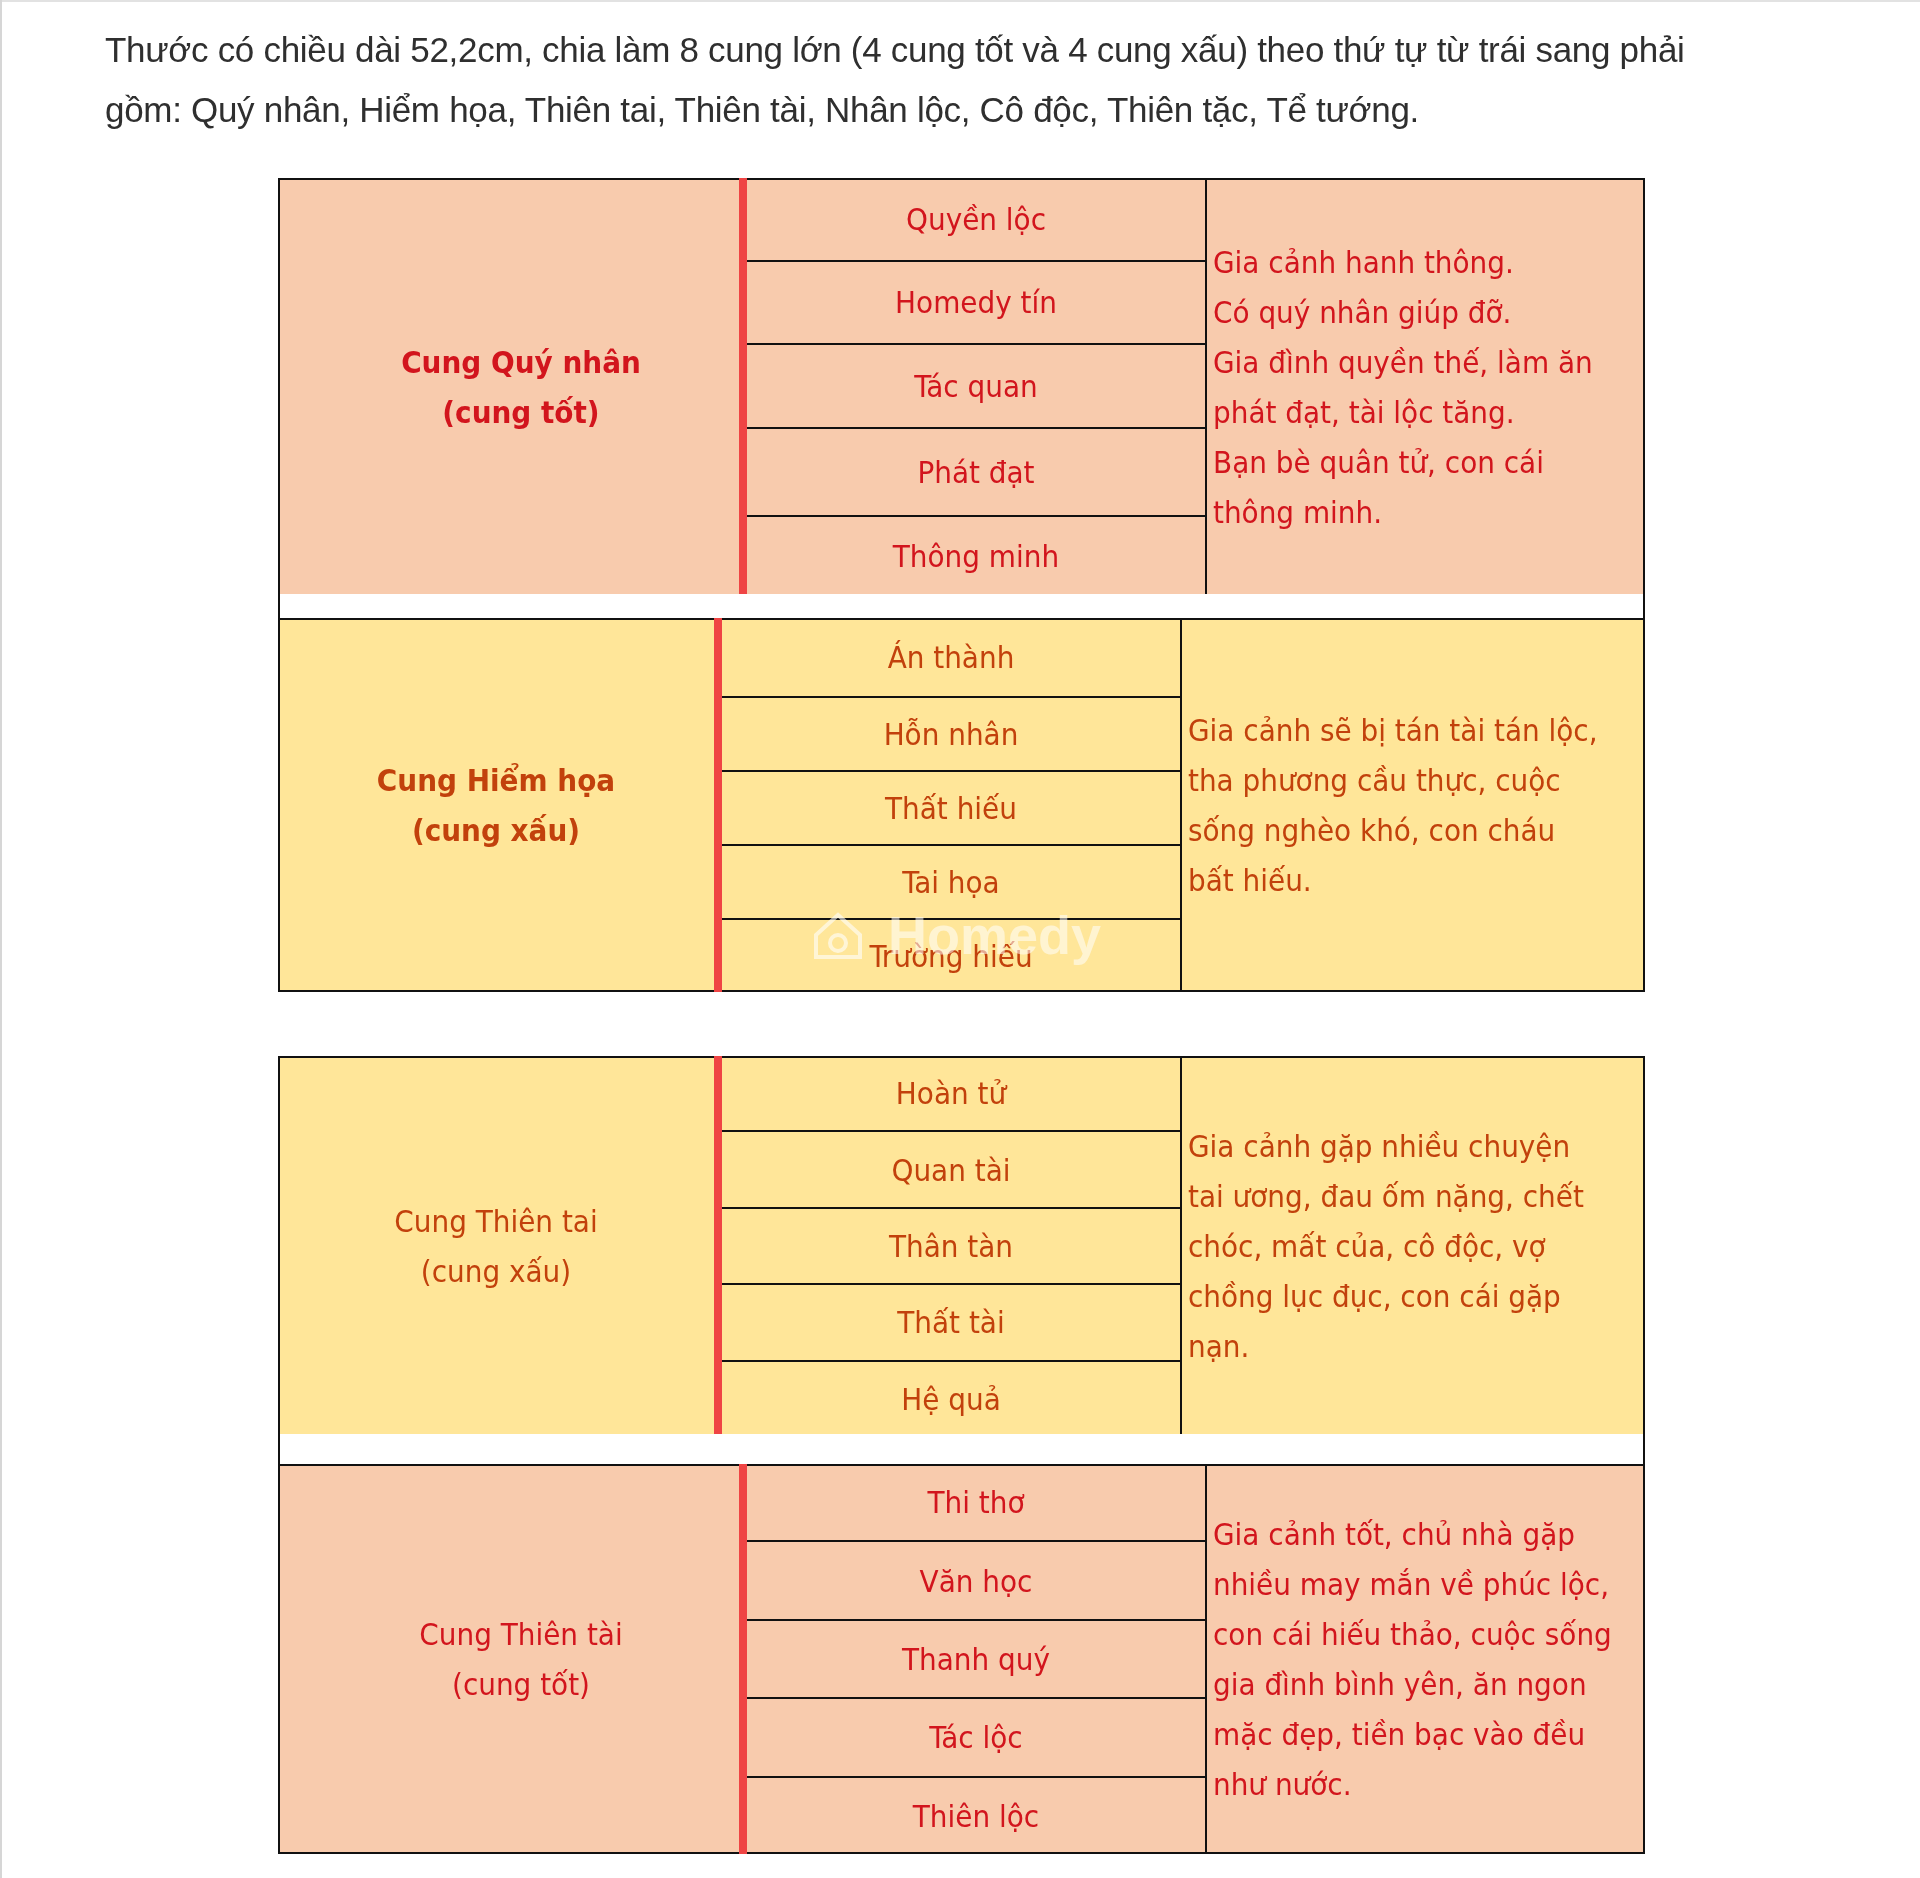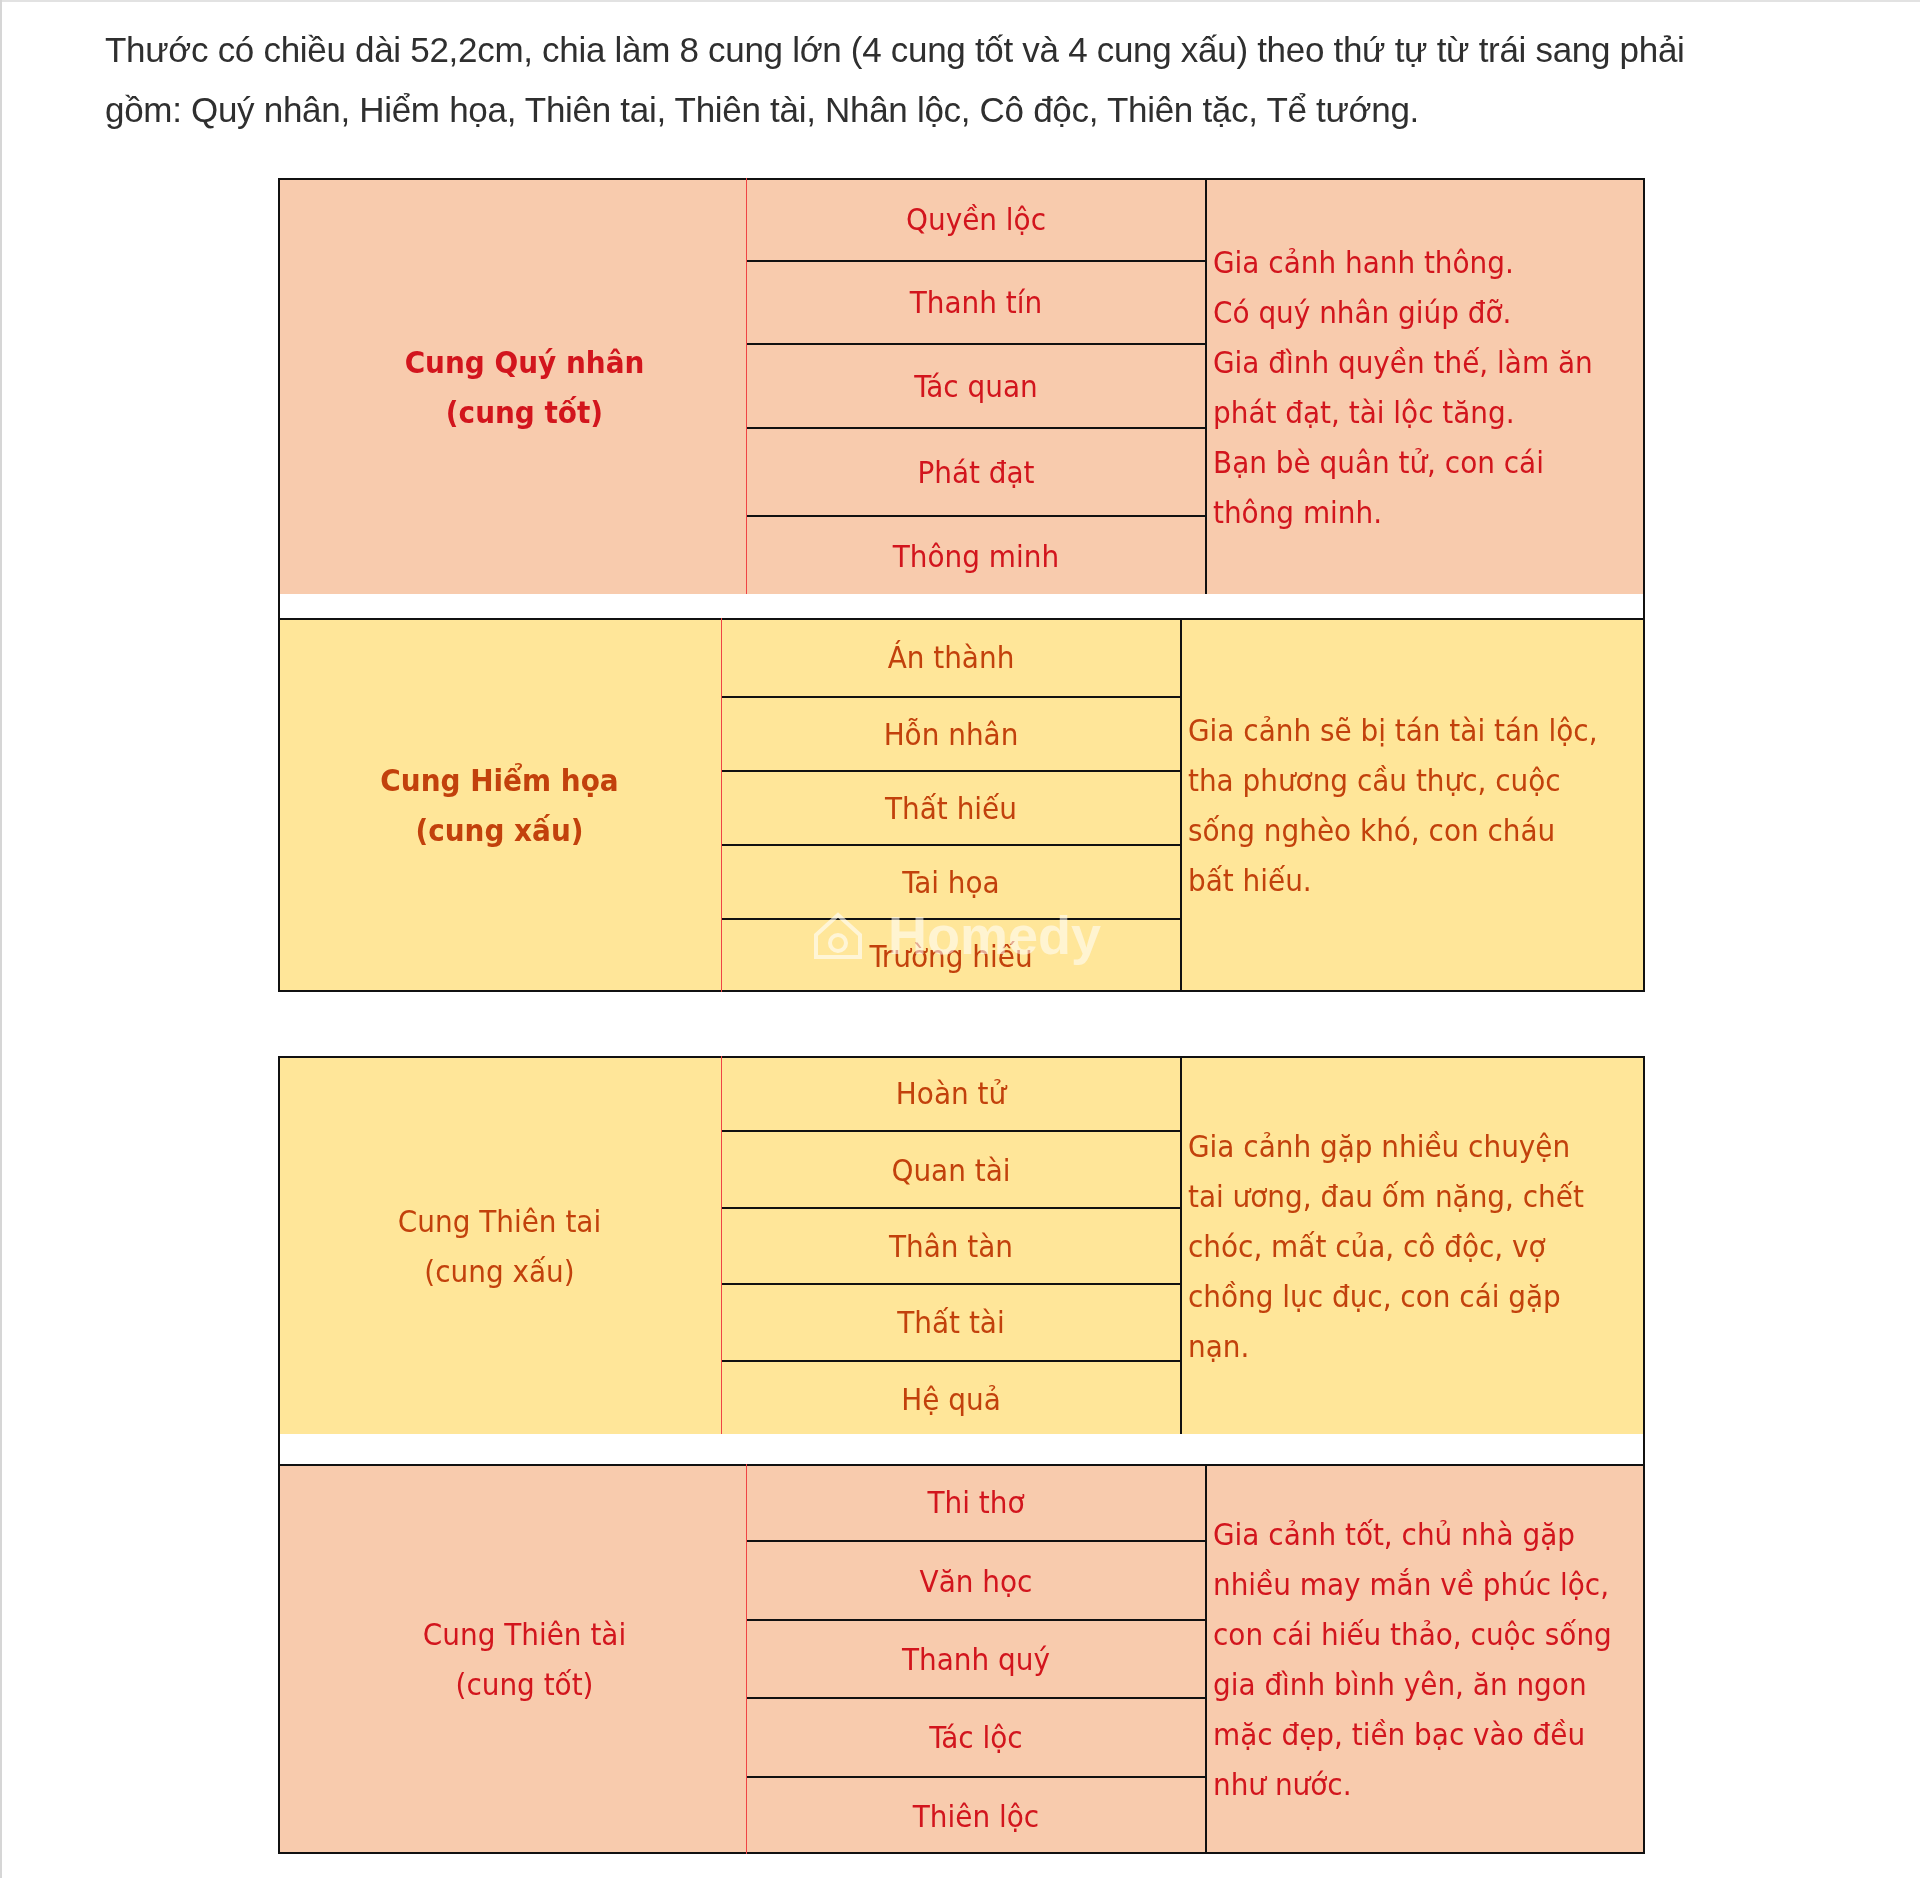--- a/index.html
+++ b/index.html
@@ -8,21 +8,21 @@
   .frame-left { position: absolute; left: 0; top: 0; width: 2px; height: 1878px; background: #d6d6d6; }
   .frame-top { position: absolute; left: 0; top: 0; width: 1920px; height: 2px; background: #e2e2e2; }
   .intro { position: absolute; left: 105px; top: 20px; width: 1720px;
            font-size: 35px; line-height: 60px; color: #2f2f2f; letter-spacing: -0.3px; }
   .intro p { margin: 0; }
 
   .block { position: absolute; left: 278px; width: 1367px; }
   .grid { position: absolute; left: 0; top: 0; width: 100%; height: 100%;
           border: 2px solid #111; box-sizing: border-box; }
   .cat-cell { position: absolute; left: 0; top: 0; width: 444px; height: 100%;
-              border-right: 1px solid #ef4444; box-sizing: border-box;
+              border-right: 8px solid #ef4444; box-sizing: border-box;
               display: flex; align-items: center; justify-content: center; text-align: center;
               font-family: "DejaVu Sans Condensed", "DejaVu Sans", sans-serif;
               font-size: 31px; line-height: 50px; }
   .sub-col { position: absolute; left: 444px; top: 0; width: 460px; height: 100%;
              border-right: 2px solid #111; box-sizing: border-box; display: flex; flex-direction: column; }
   .sub-row { flex: 1; display: flex; align-items: center; justify-content: center;
              border-bottom: 2px solid #111; font-size: 31px;
              font-family: "DejaVu Sans Condensed", "DejaVu Sans", sans-serif; }
   .sub-row:last-child { border-bottom: none; }
   .desc-cell { position: absolute; left: 904px; top: 0; right: 0; height: 100%;
@@ -60,21 +60,21 @@
 <div class="block peach" style="top:178px;height:418px;">
   <div class="grid"></div>
   <div class="cat-cell red bold">
     <div>
       <div>Cung Quý nhân</div>
       <div>(cung tốt)</div>
     </div>
   </div>
   <div class="sub-col red">
     <div class="sub-row">Quyền lộc</div>
-    <div class="sub-row">Thanh tín</div>
+    <div class="sub-row">Homedy tín</div>
     <div class="sub-row">Tác quan</div>
     <div class="sub-row" style="flex:1.06">Phát đạt</div>
     <div class="sub-row" style="flex:0.97">Thông minh</div>
   </div>
   <div class="desc-cell red">
     <span>Gia cảnh hanh thông.
 Có quý nhân giúp đỡ.
 Gia đình quyền thế, làm ăn
 phát đạt, tài lộc tăng.
 Bạn bè quân tử, con cái

